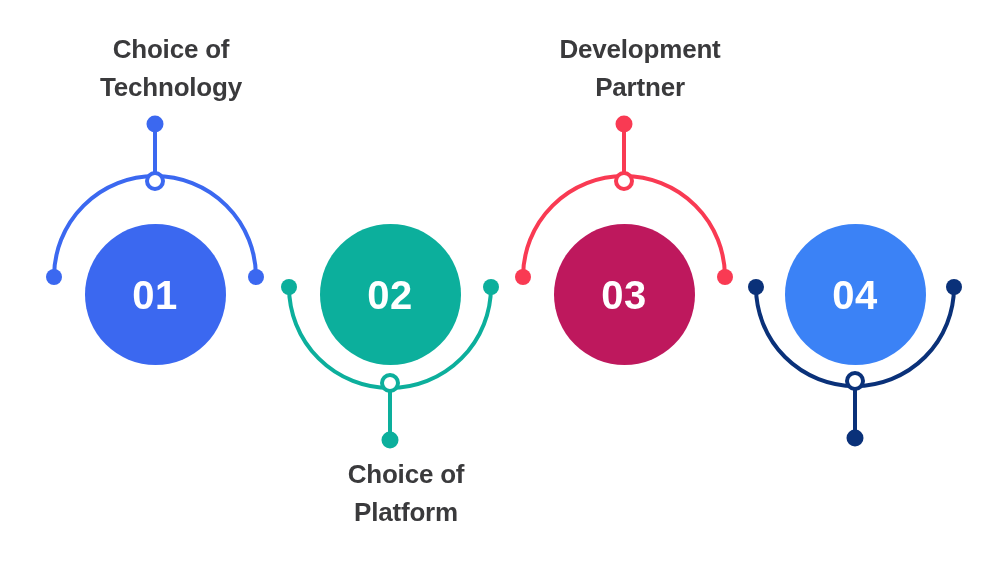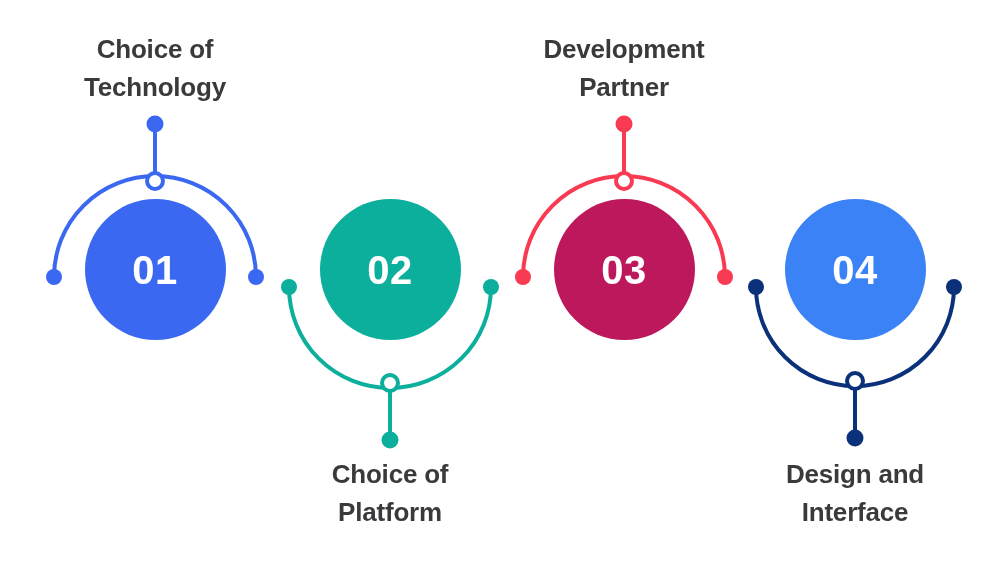--- a/index.html
+++ b/index.html
@@ -31,37 +31,37 @@
     height: 565px;
     overflow: visible;
   }
   .num-circle {
     position: absolute;
     width: 141px;
     height: 141px;
     border-radius: 50%;
     left: 50%;
     margin-left: -70.5px;
-    top: 199px;
+    top: 224px;
     display: flex;
     align-items: center;
     justify-content: center;
   }
   .num-label {
     color: #ffffff;
     font-family: "Liberation Sans", sans-serif;
     font-size: 40px;
     font-weight: bold;
     letter-spacing: 0.5px;
     line-height: 1;
     user-select: none;
   }
   .step-title {
     position: absolute;
-    left: 0;
+    left: 16px;
     width: 240px;
     text-align: center;
     color: #3a3a3c;
     font-family: "Liberation Sans", sans-serif;
     font-size: 26px;
     font-weight: bold;
     line-height: 38px;
     letter-spacing: -0.2px;
     white-space: pre-line;
   }
@@ -127,20 +127,18 @@
 
   <div class="step" style="left:735px;">
     <svg class="step-svg" viewBox="0 0 240 565">
       <path d="M 21 287 A 99 99 0 0 0 219 287" fill="none" stroke="#0a3179" stroke-width="4" stroke-linecap="round"></path>
       <line x1="120" y1="381" x2="120" y2="438" stroke="#0a3179" stroke-width="4" stroke-linecap="round"></line>
       <circle cx="21" cy="287" r="8" fill="#0a3179"></circle>
       <circle cx="219" cy="287" r="8" fill="#0a3179"></circle>
       <circle cx="120" cy="438" r="8.5" fill="#0a3179"></circle>
       <circle cx="120" cy="381" r="8" fill="#ffffff" stroke="#0a3179" stroke-width="4"></circle>
     </svg>
-    <div class="step-title title-below">Design and
-Interface</div>
     <div class="num-circle" style="background:#3b82f6;">
       <span class="num-label">04</span>
     </div>
   </div>
 
 </div>
 
 </body></html>

